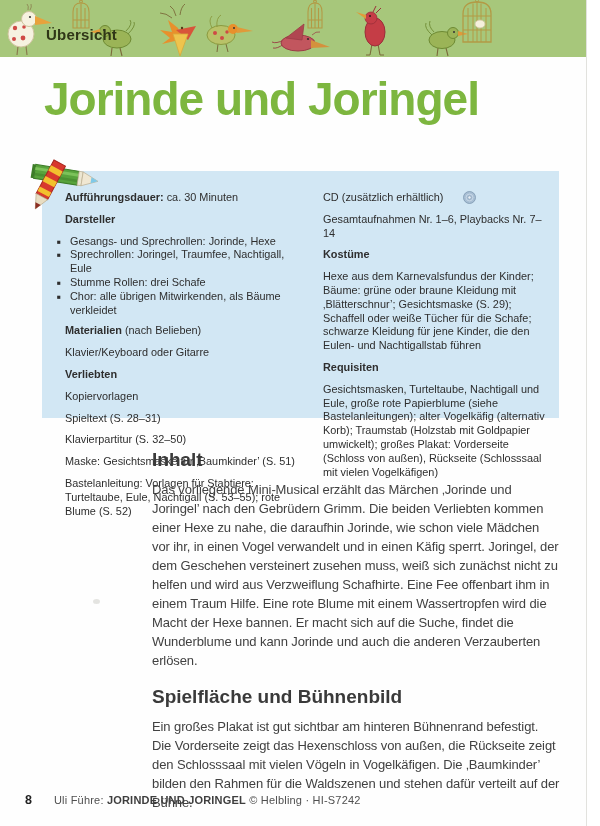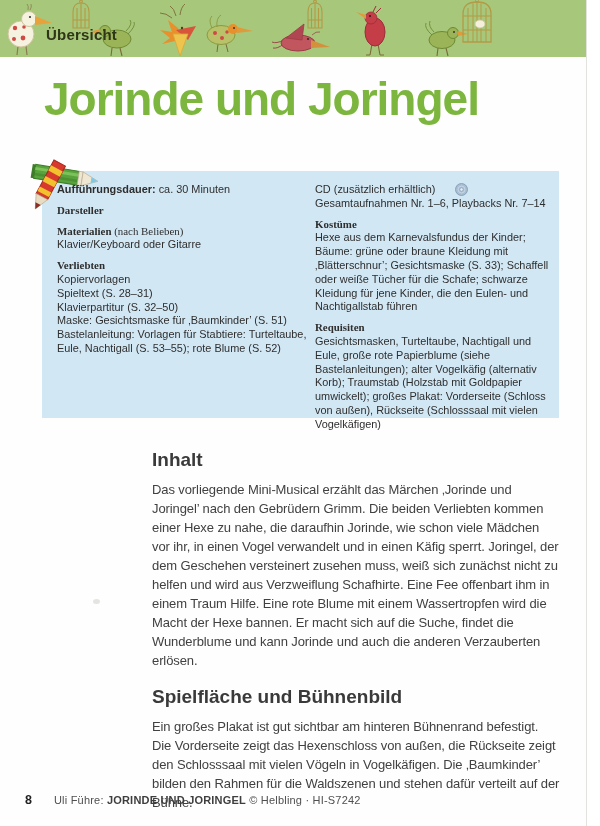--- a/index.html
+++ b/index.html
@@ -18,23 +18,23 @@
   
   .title{position:absolute;left:44px;top:72px;margin:0;font-size:46px;font-weight:bold;
          color:#7db63f;letter-spacing:-1px;}
 
   
   .info-box{position:absolute;left:42px;top:171px;width:517px;height:247px;background:#d2e7f4;}
   .pencil{position:absolute;left:-16px;top:-13px;width:76px;height:60px;}
   .ib-col{position:absolute;top:12px;font-size:10.9px;line-height:13.8px;color:#2e2e2e;}
   .ib-left{left:15px;width:251px;}
   .ib-right{left:273px;width:240px;}
-  .ib-col p{margin:0;}
+  .ib-col p{margin:8px;}
   .bh{font-weight:bold;}
-  .mt{margin-top:7px !important;font-family:Liberation Serif, serif;}
+  .mt{margin-top:7px !important;}
   ul.sq{margin:0;padding:0;list-style:none;}
   ul.sq li{position:relative;padding-left:13px;margin:0;}
   ul.sq li::before{content:"■";position:absolute;left:0;top:0;font-size:6.5px;line-height:13.8px;color:#2e2e2e;}
   .cdline{display:flex;align-items:center;gap:20px;}
   .cd-ic{flex:0 0 auto;margin-top:-1px;}
 
   
   .content{position:absolute;left:152px;top:449px;width:408px;}
   .content h2{margin:0 0 9px 0;font-size:19px;font-weight:bold;color:#3a3a3a;}
   .content p{margin:0;font-size:13px;line-height:19px;letter-spacing:-0.1px;color:#414141;}
@@ -168,20 +168,26 @@
           <rect x="28" y="19" width="5" height="13" fill="#f2c12e"></rect>
           <polygon points="36,19 50,25.5 36,32" fill="#e8ddc2" stroke="#bdb092" stroke-width="0.7"></polygon>
           <polygon points="44,22.5 50,25.5 44,28.5" fill="#8c2f24"></polygon>
         </g>
       </svg>
     </span>
 
     <div class="ib-col ib-left">
       <p><span class="bh">Aufführungsdauer:</span> <span>ca. 30 Minuten</span></p>
       <p class="bh mt">Darsteller</p>
+      <ul class="sq">
+        <li>Gesangs- und Sprechrollen: Jorinde, Hexe</li>
+        <li>Sprechrollen: Joringel, Traumfee, Nachtigall, Eule</li>
+        <li>Stumme Rollen: drei Schafe</li>
+        <li>Chor: alle übrigen Mitwirkenden, als Bäume verkleidet</li>
+      </ul>
       <p class="mt"><span class="bh">Materialien</span><span> (nach Belieben)</span></p>
       <p>Klavier/Keyboard oder Gitarre</p>
       <p class="bh mt">Verliebten</p>
       <p>Kopiervorlagen</p>
       <p>Spieltext (S. 28–31)</p>
       <p>Klavierpartitur (S. 32–50)</p>
       <p>Maske: Gesichtsmaske für ‚Baumkinder’ (S. 51)</p>
       <p>Bastelanleitung: Vorlagen für Stabtiere: Turteltaube, Eule, Nachtigall (S. 53–55); rote Blume (S. 52)</p>
     </div>
 
@@ -189,21 +195,21 @@
       <p class="cdline">
         <span>CD (zusätzlich erhältlich)</span>
         <svg class="cd-ic" width="13" height="13" viewBox="0 0 13 13" aria-hidden="true">
           <circle cx="6.5" cy="6.5" r="6" fill="#a8bfd4" stroke="#7c97b0" stroke-width="0.8"></circle>
           <circle cx="6.5" cy="6.5" r="3.4" fill="none" stroke="#c9d8e6" stroke-width="0.9"></circle>
           <circle cx="6.5" cy="6.5" r="1.7" fill="#e9eff5" stroke="#7c97b0" stroke-width="0.6"></circle>
         </svg>
       </p>
       <p>Gesamtaufnahmen Nr. 1–6, Playbacks Nr. 7–14</p>
       <p class="bh mt">Kostüme</p>
-      <p>Hexe aus dem Karnevalsfundus der Kinder; Bäume: grüne oder braune Kleidung mit ‚Blätterschnur’; Gesichtsmaske (S. 33); Schaffell oder weiße Tücher für die Schafe; schwarze Kleidung für jene Kinder, die den Eulen- und Nachtigallstab führen</p>
+      <p>Hexe aus dem Karnevalsfundus der Kinder; Bäume: grüne oder braune Kleidung mit ‚Blätterschnur’; Gesichtsmaske (S. 29); Schaffell oder weiße Tücher für die Schafe; schwarze Kleidung für jene Kinder, die den Eulen- und Nachtigallstab führen</p>
       <p class="bh mt">Requisiten</p>
       <p>Gesichtsmasken, Turteltaube, Nachtigall und Eule, große rote Papierblume (siehe Bastelanleitungen); alter Vogelkäfig (alternativ Korb); Traumstab (Holzstab mit Goldpapier umwickelt); großes Plakat: Vorderseite (Schloss von außen), Rückseite (Schlosssaal mit vielen Vogelkäfigen)</p>
     </div>
   </section>
 
   <main class="content">
     <section>
       <h2>Inhalt</h2>
       <p>Das vorliegende Mini-Musical erzählt das Märchen ‚Jorinde und Joringel’ nach den Gebrüdern Grimm. Die beiden Verliebten kommen einer Hexe zu nahe, die daraufhin Jorinde, wie schon viele Mädchen vor ihr, in einen Vogel verwandelt und in einen Käfig sperrt. Joringel, der dem Geschehen versteinert zusehen muss, weiß sich zunächst nicht zu helfen und wird aus Verzweiflung Schafhirte. Eine Fee offenbart ihm in einem Traum Hilfe. Eine rote Blume mit einem Wassertropfen wird die Macht der Hexe bannen. Er macht sich auf die Suche, findet die Wunderblume und kann Jorinde und auch die anderen Verzauberten erlösen.</p>
     </section>

